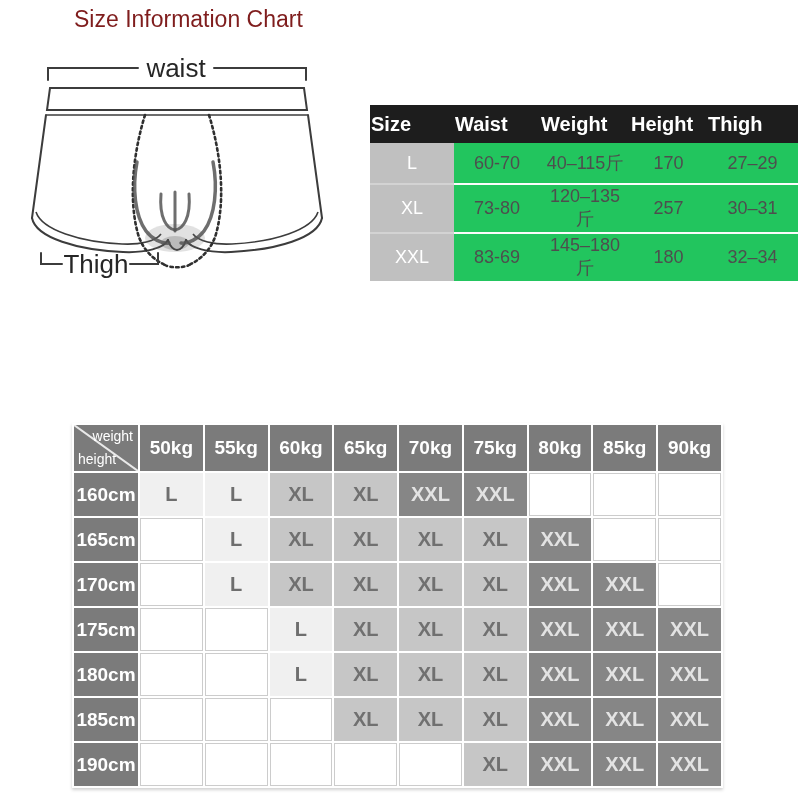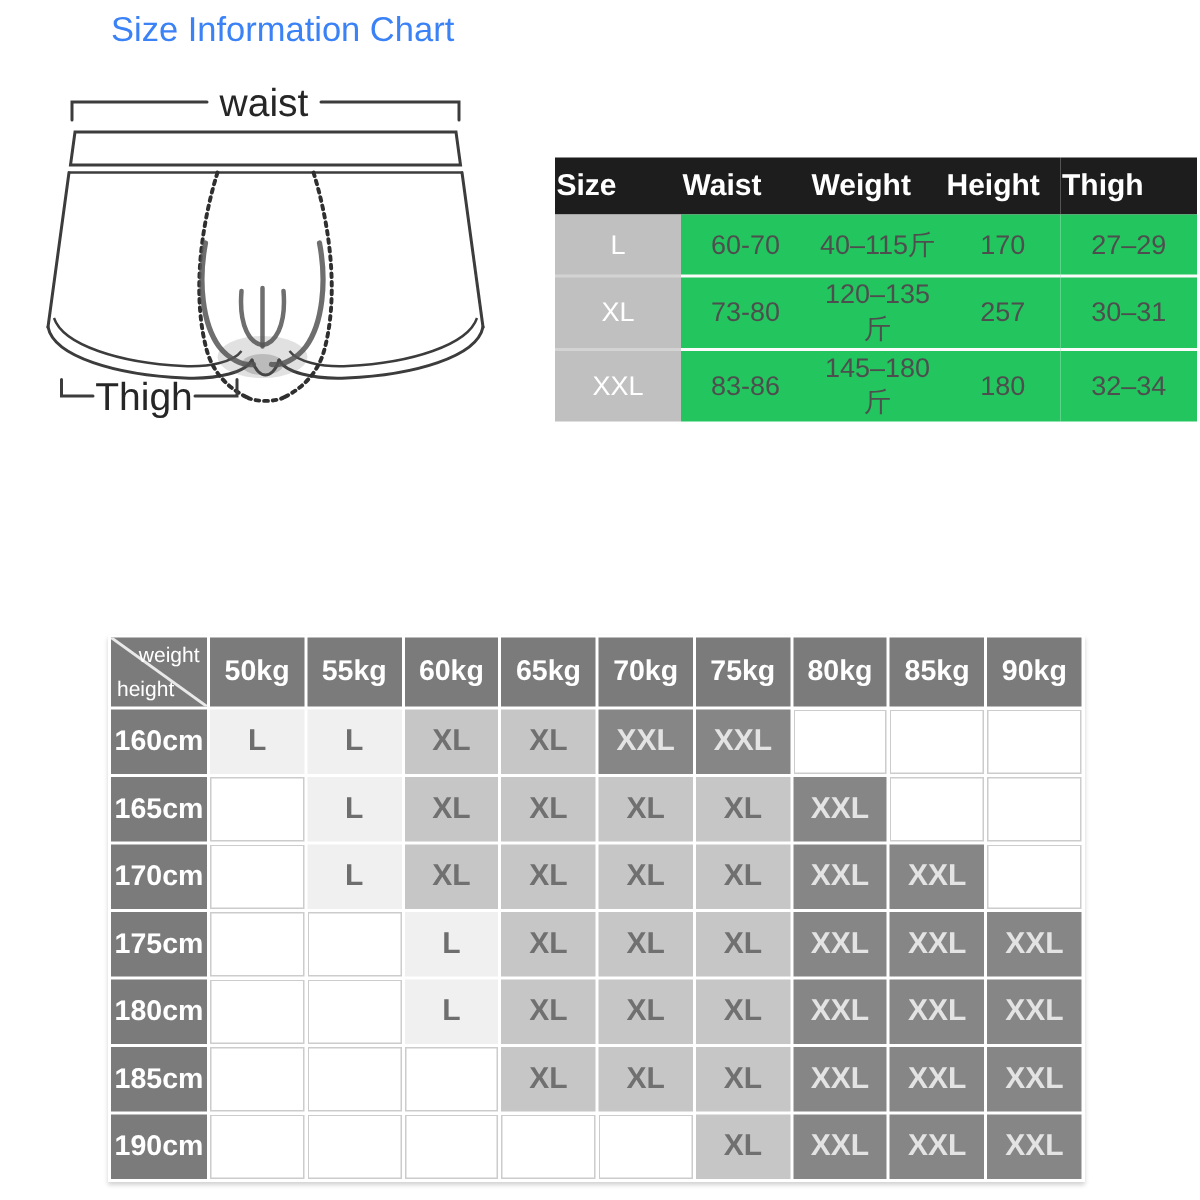--- a/index.html
+++ b/index.html
@@ -1,20 +1,20 @@
 <!DOCTYPE html>
 <html><head>
 <meta charset="utf-8">
 <style>
   html,body{margin:0;padding:0;background:#fff;}
   body{width:800px;height:800px;font-family:"Liberation Sans",sans-serif;}
   .stage{position:relative;width:800px;height:800px;overflow:hidden;background:#fff;}
 
   
-  .title{position:absolute;left:74px;top:6px;font-size:23px;color:#3b82f6;}
+  .title{position:absolute;left:74px;top:6px;font-size:23px;color:#7f1d1d;}
   .unit{position:absolute;left:212px;top:276px;font-size:25px;color:#222;}
 
   
   .draw{position:absolute;left:18px;top:42px;width:330px;height:245px;}
   .draw .ln{fill:none;stroke:#3c3c3c;stroke-width:2;stroke-linecap:round;}
   .draw .thin{fill:none;stroke:#3c3c3c;stroke-width:1.6;}
   .draw .dot{fill:none;stroke:#2f2f2f;stroke-width:2.6;stroke-dasharray:2.5 3.2;stroke-linecap:round;}
   .draw .horn{fill:none;stroke:#555;stroke-width:3.5;stroke-linecap:round;opacity:.85;}
   .draw .fly{fill:none;stroke:#555;stroke-width:3;stroke-linecap:round;opacity:.85;}
   .draw text{font-family:"Liberation Sans",sans-serif;font-size:26px;fill:#262626;}
@@ -124,21 +124,21 @@
       </tr>
       <tr>
         <td class="sz">XL</td>
         <td>73-80</td>
         <td>120–135斤</td>
         <td>257</td>
         <td>30–31</td>
       </tr>
       <tr>
         <td class="sz">XXL</td>
-        <td>83-86</td>
+        <td>83-69</td>
         <td>145–180斤</td>
         <td>180</td>
         <td>32–34</td>
       </tr>
     </tbody>
   </table>
 
   <table class="mx">
     <colgroup>
         <col style="width:64px">

